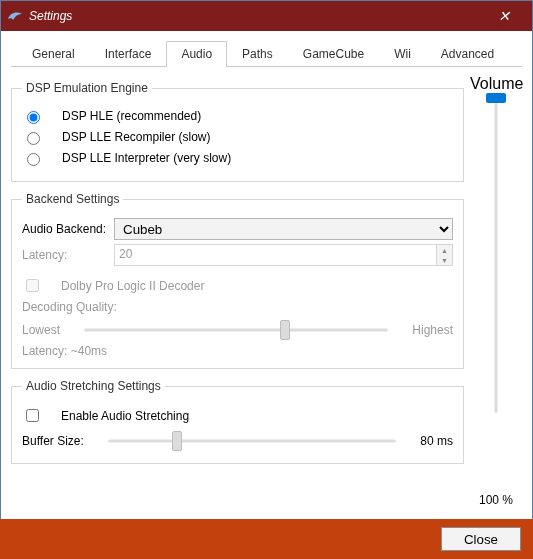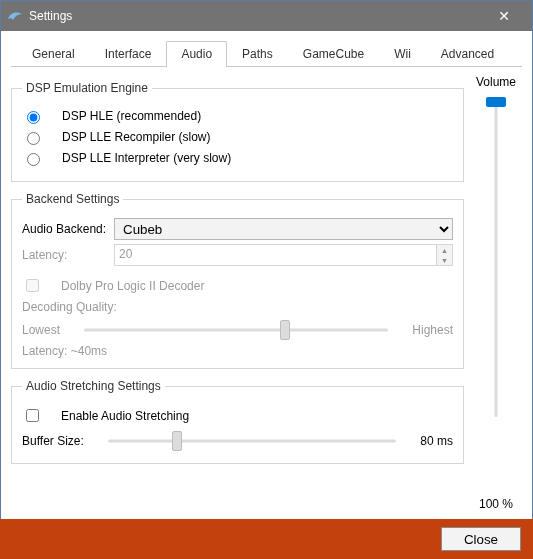--- a/index.html
+++ b/index.html
@@ -9,25 +9,26 @@
     font-size: 12px;
     background: #fff;
     color: #000;
     width: 533px;
     height: 559px;
     overflow: hidden;
     border: 1px solid #5a7ca8;
   }
   .titlebar {
     height: 30px;
-    background: #737373;
+    background: #7f1d1d;
     color: #fff;
     display: flex;
     align-items: center;
     padding: 0 8px 0 6px;
+    font-style: italic;
   }
   .titlebar .logo { margin-right: 6px; display:flex; align-items:center;}
   .titlebar .title { flex: 1; }
   .titlebar .closex {
     width: 40px; text-align: center; font-size: 14px; cursor: default;
   }
   .tabs {
     display: flex;
     margin: 10px 10px 0 10px;
     position: relative;
@@ -111,21 +112,21 @@
   .hslider .track{
     position:absolute; left:0; right:0; top:50%; height:3px;
     background:#dcdcdc; transform:translateY(-50%); border-radius:2px;
   }
   .hslider .thumb{
     position:absolute; top:50%; width:10px; height:20px;
     background:#dcdcdc; border:1px solid #bdbdbd;
     transform:translate(-50%,-50%); border-radius:2px;
   }
   .smallnote{ color:#9b9b9b; margin-top:4px;}
-  .volume-label{ font-size:12px; margin-bottom:8px;}
+  .volume-label{ font-size:16px; }
   .vslider{
     width:22px; height:320px; margin: 0 auto; position:relative;
   }
   .vslider .vtrack{
     position:absolute; left:50%; top:0; bottom:0; width:3px;
     background:#dcdcdc; transform:translateX(-50%); border-radius:2px;
   }
   .vslider .vthumb{
     position:absolute; left:50%; width:20px; height:10px;
     background:#0078d7;

